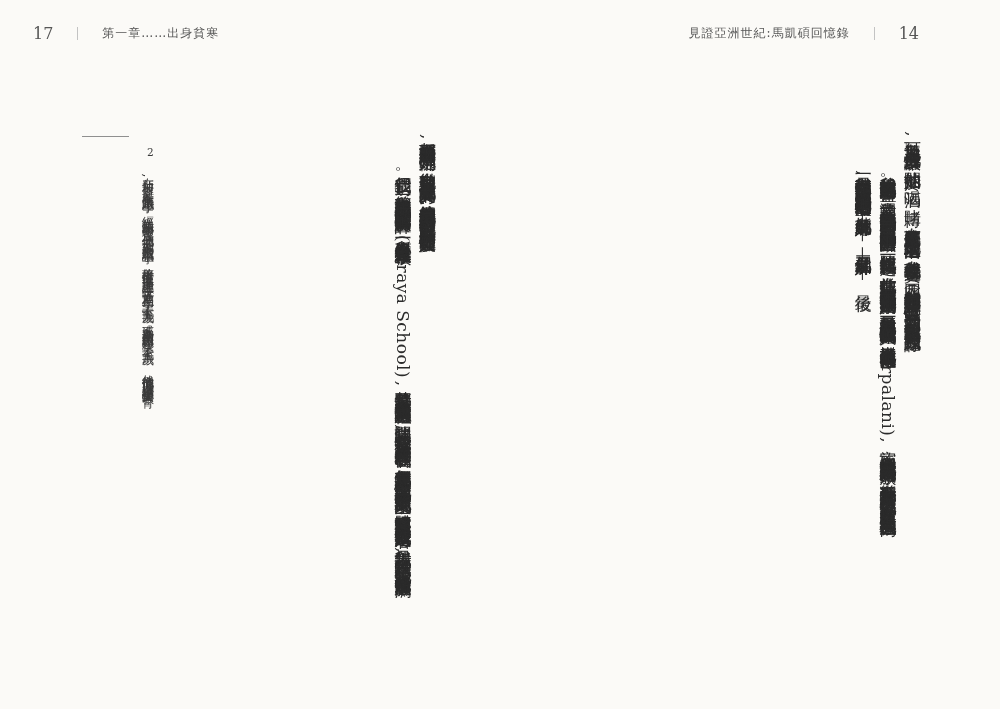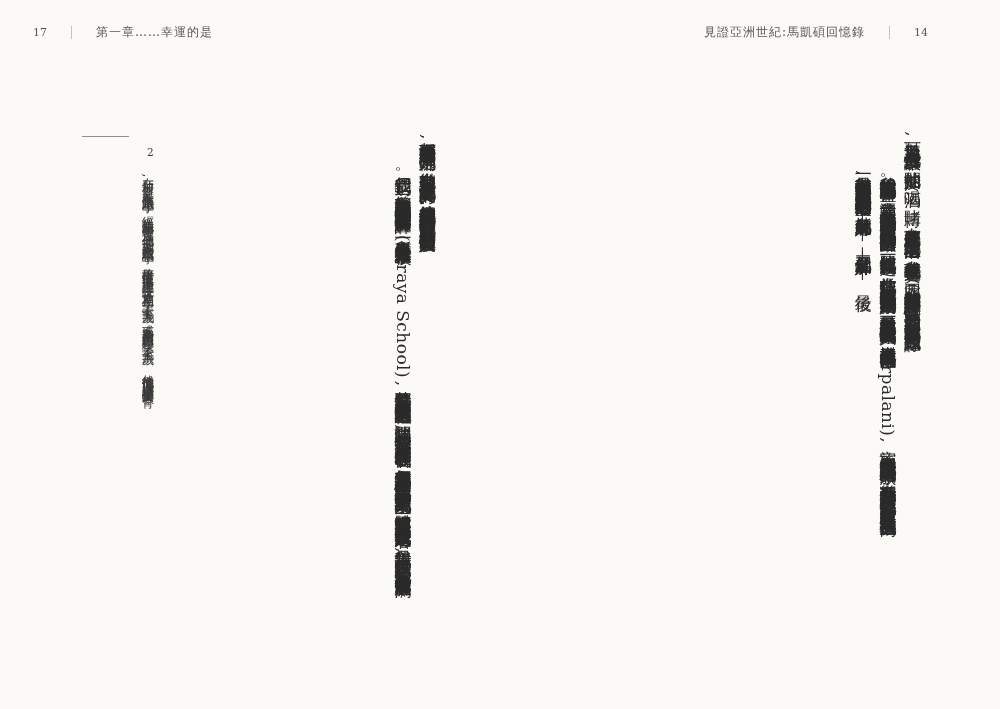--- a/index.html
+++ b/index.html
@@ -16,28 +16,28 @@
 
   
   .running-header {
     position: absolute; top: 24px;
     display: flex; align-items: center;
     font-size: 12px; color: #565656;
     letter-spacing: 1px;
     white-space: nowrap;
   }
   .header-left  { left: 33px; }
-  .header-right { right: 72px; }
+  .header-right { right: 81px; }
   .header-divider {
     display: inline-block;
     width: 1px; height: 13px;
     background: #c3c3c3;
     margin: 0 24px;
   }
-  .page-num { font-size: 11px; letter-spacing: 0; color: #565656; }
+  .page-num { font-size: 16px; letter-spacing: 0; color: #565656; }
 
   
   .vtext {
     position: absolute;
     writing-mode: vertical-rl;
     text-orientation: mixed;
     color: #2b2b2b;
     text-align: left;
   }
   .main-text {
@@ -82,21 +82,21 @@
 </style>
 </head>
 <body>
 
 <div class="spread">
 
   <div class="page page-left">
     <div class="running-header header-left">
       <span class="page-num">17</span>
       <span class="header-divider"></span>
-      <span>第一章……幸運的是</span>
+      <span>第一章……出身貧寒</span>
     </div>
 
     <div class="vtext main-text main-text-left">
         <p><span>都擁有穩定而成功的婚姻,唯獨她例外。自從她來到新加坡後,就遠離了兄弟姊妹的支持。儘管她在我們成長的過程中經歷了許多動盪,但她沒有可以求助的近親(除了那位雜務繁忙的嫂嫂)。</span></p>
         <p class="indent"><span>我們很窮。我第一次意識到這一點是我六歲那年,剛入學的我被安排加入一個特殊供食計畫。</span><span class="sup">2</span><span>所有小學一年級男生在進入塞拉雅學校(Seraya School)時都要量體重,我們當中有大約十幾個人被認為體重過輕。課間休息時,我們會在校長室集合,那裡有一大桶牛奶和一只杓子在等著我們。我們每個人都用那只杓子喝牛奶,快樂地分享彼此的細菌,無意中增強了我們的免疫系統。體重過輕顯然不是一種好狀態,但我很幸運在六歲時還活著。我母親告訴我,我六個月大時,醫生告訴她,我可能撐不過一次嚴重的腹瀉。</span></p>
       </div>
 
     <div class="footnote-rule"></div>
     <div class="footnote-marker">2</div>
     <div class="vtext footnote-text">

